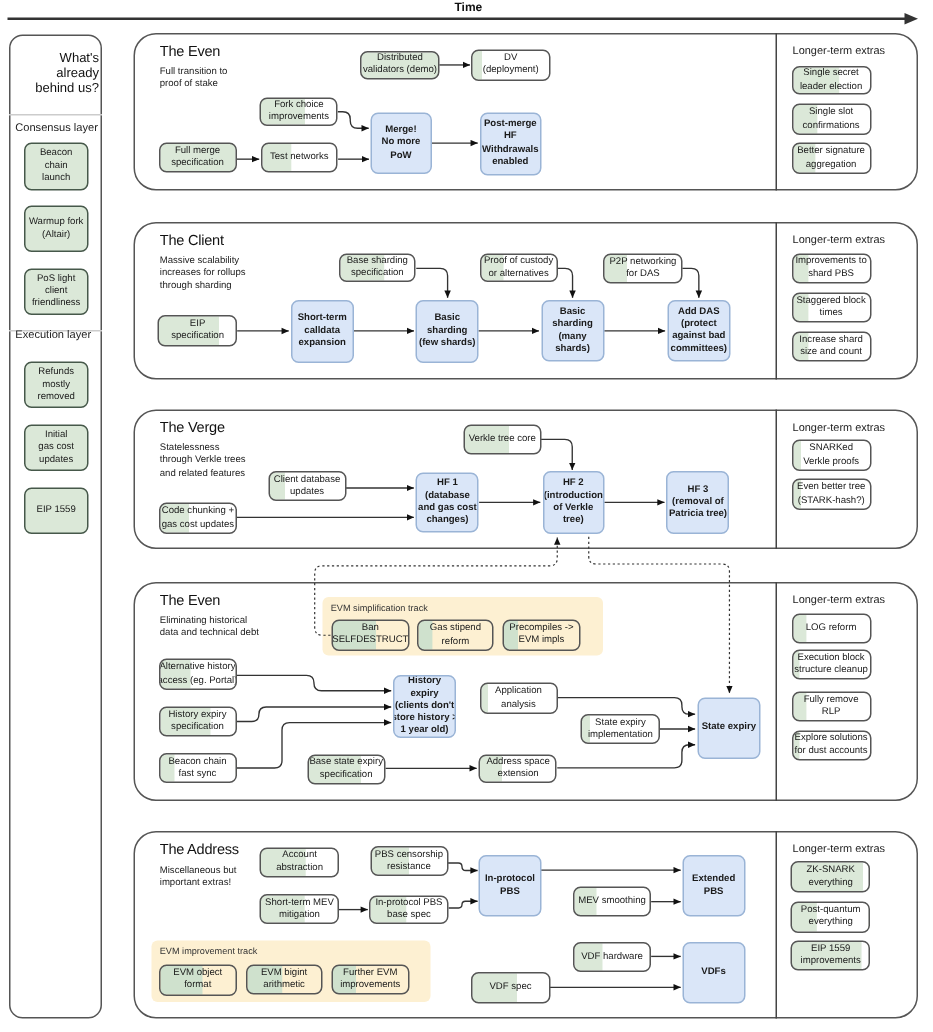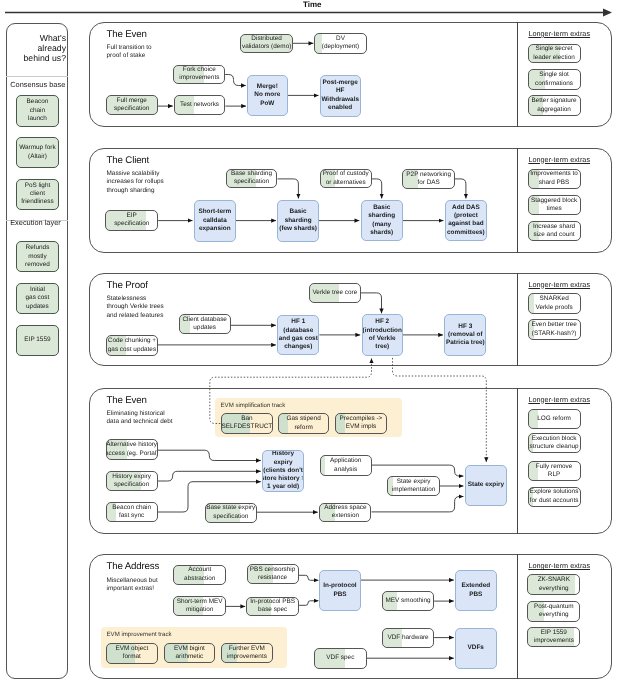--- a/index.html
+++ b/index.html
@@ -18,21 +18,21 @@
         font-size:6.4px;line-height:1.3;color:#1a1a1a;overflow:hidden;white-space:nowrap;}
   .node.g{border-color:#46584a;background:#dbe8d8;}
   .node.gp{border-color:#555;
      background:linear-gradient(to right,#dbe8d8 0,#dbe8d8 var(--p,50%),#ffffff var(--p,50%),#ffffff 100%);}
   .node.gt{border-color:#555;
      background:linear-gradient(to right,#cfe1cd 0,#cfe1cd var(--p,50%),rgba(255,255,255,0) var(--p,50%),rgba(255,255,255,0) 100%);}
   .node.b{background:#dae6f8;border-color:#9ab4d6;font-weight:bold;}
 
   .sec-title{position:absolute;font-size:9.7px;color:#111;letter-spacing:-0.15px;}
   .sec-sub{position:absolute;font-size:6.4px;line-height:1.32;color:#222;white-space:pre-line;}
-  .extras-title{position:absolute;font-size:7.3px;color:#222;text-decoration:underline;}
+  .extras-title{position:absolute;font-size:7.3px;color:#222;}
   .side-title{position:absolute;font-size:8.7px;line-height:1.15;text-align:right;color:#111;white-space:pre-line;}
   .side-group{position:absolute;font-size:7.4px;color:#222;}
   .track{position:absolute;box-sizing:border-box;background:#fdf0d2;border-radius:4px;}
   .track-label{position:absolute;font-size:6.1px;color:#333;z-index:3;}
   .time-label{position:absolute;font-size:8px;font-weight:bold;color:#111;}
 
   svg.wires{position:absolute;left:0;top:0;width:622px;height:688px;pointer-events:none;z-index:5;}
   .node{z-index:10;}
   .track{z-index:2;}
 </style>
@@ -88,21 +88,21 @@
   <svg style="position:absolute;left:0;top:0;width:622px;height:22px;">
     <line x1="5" y1="12.5" x2="605" y2="12.5" stroke="#333" stroke-width="1.6"></line>
     <path d="M603,8.6 L612,12.5 L603,16.4 z" fill="#333"></path>
   </svg>
 
   <div class="panel" style="left:6.3px;top:22.5px;width:62.2px;height:656.4px;border-radius:9px;"></div>
   <div class="side-title" style="left:9px;top:32.7px;width:57px;">What's
 already
 behind us?</div>
   <div class="hdiv" style="left:6.3px;top:75.5px;width:62.2px;"></div>
-  <div class="side-group" style="left:10.2px;top:79.5px;">Consensus base</div>
+  <div class="side-group" style="left:10.2px;top:79.5px;">Consensus layer</div>
   <div class="node g" style="left:16.3px;top:94.9px;width:42.3px;height:32px;">
       <div>Beacon</div>
       <div>chain</div>
       <div>launch</div>
     </div>
   <div class="node g" style="left:16.3px;top:137.3px;width:42.3px;height:31px;">
       <div>Warmup fork</div>
       <div>(Altair)</div>
     </div>
   <div class="node g" style="left:16.3px;top:178.5px;width:42.3px;height:31px;">
@@ -228,21 +228,21 @@
       <div>Staggered block</div>
       <div>times</div>
     </div>
   <div class="node gp" style="left:527.5px;top:220.5px;width:53.1px;height:20.8px;--p:20%;">
       <div>Increase shard</div>
       <div>size and count</div>
     </div>
 
   <div class="panel" style="left:89.3px;top:272.7px;width:522.3px;height:93.8px;"></div>
   <div class="vdiv" style="left:517.3px;top:272.7px;height:93.8px;"></div>
-  <div class="sec-title" style="left:106.5px;top:279.6px;">The Proof</div>
+  <div class="sec-title" style="left:106.5px;top:279.6px;">The Verge</div>
   <div class="sec-sub" style="left:106.5px;top:295px;">Statelessness
 through Verkle trees
 and related features</div>
   <div class="extras-title" style="left:528.4px;top:279.6px;">Longer-term extras</div>
 
   <div class="node gp" style="left:309px;top:283.4px;width:51.7px;height:19.3px;--p:59%;">Verkle tree core</div>
   <div class="node gp" style="left:178.7px;top:314.3px;width:52px;height:20px;--p:20%;">
       <div>Client database</div>
       <div>updates</div>
     </div>

